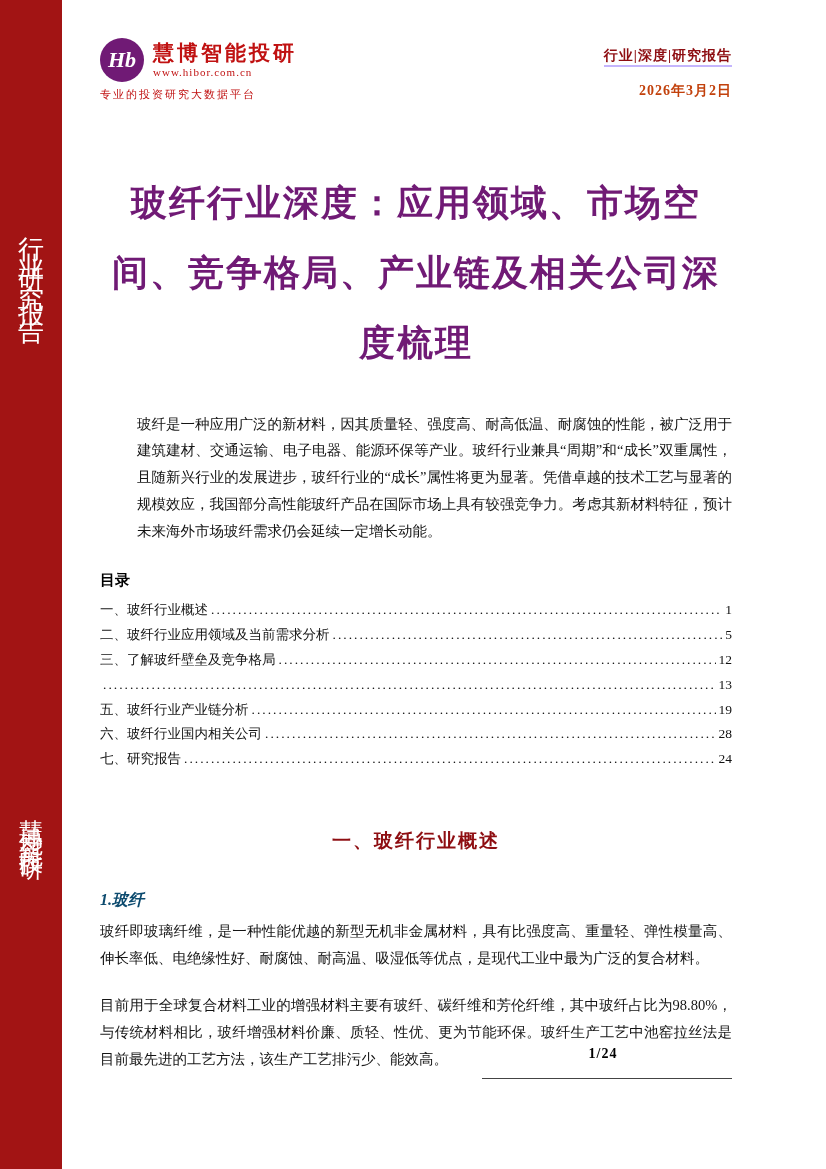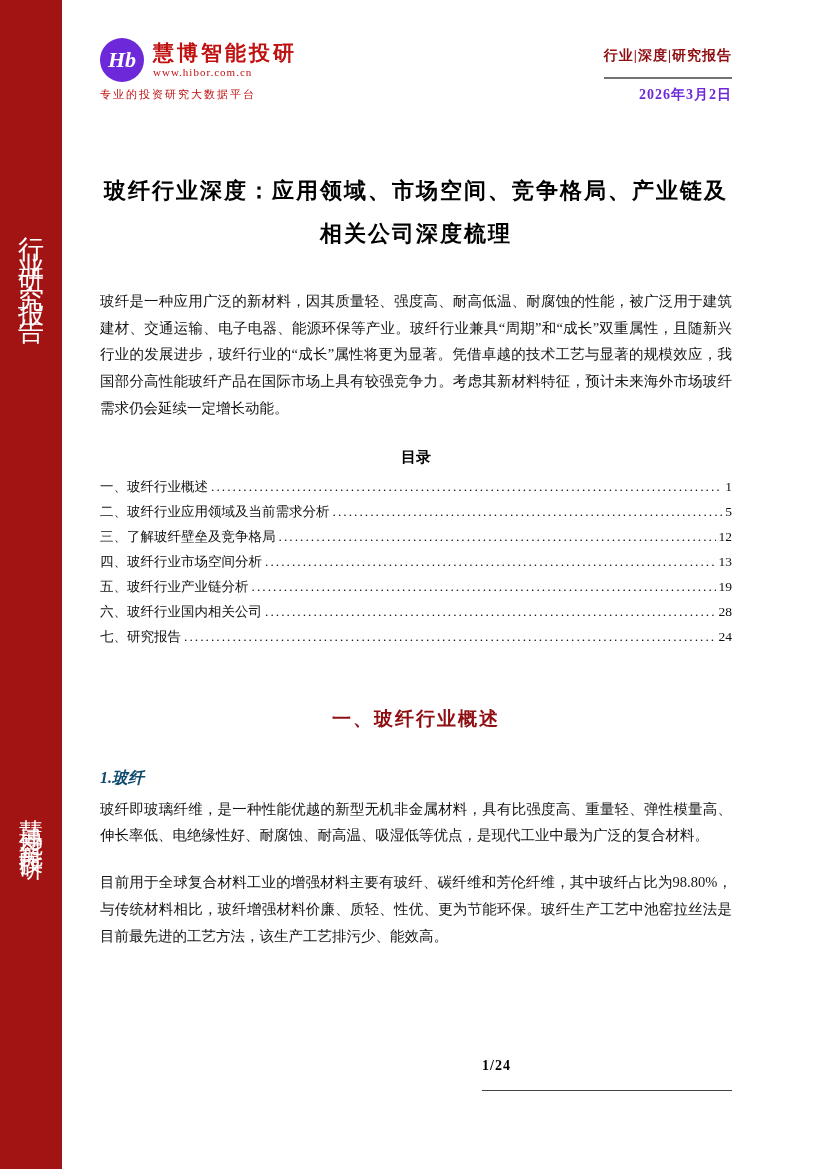--- a/index.html
+++ b/index.html
@@ -21,62 +21,62 @@
   .v-bottom { top:800px; font-size:24px; letter-spacing:8px; }
 
   .content {
     position:absolute; left:62px; top:0; right:0; bottom:0;
     padding:38px 94px 0 38px;
   }
 
   .header { display:flex; justify-content:space-between; align-items:flex-start; }
   .logo-row { display:flex; align-items:center; gap:9px; }
   .logo-circle {
-    width:44px; height:44px; border-radius:50%; background:#6d28d9;
+    width:44px; height:44px; border-radius:50%; background:#701a75;
     color:#fff; display:flex; align-items:center; justify-content:center;
     font-style:italic; font-weight:bold; font-size:22px; flex:0 0 auto;
   }
   .logo-text-col { display:flex; flex-direction:column; }
   .logo-name { color:#c01111; font-weight:bold; font-size:21px; letter-spacing:3px; line-height:1.1; }
   .logo-url { font-size:11px; color:#c01111; letter-spacing:1px; }
   .logo-tagline { margin-top:5px; color:#c01111; font-size:11px; letter-spacing:2px; }
 
   .header-right { text-align:right; padding-top:8px; }
   .doc-type {
     display:inline-block; color:#8e0e12; font-weight:bold; font-size:14px;
-    padding-bottom:12px; border-bottom:2px solid #737373; letter-spacing:1px;
+    padding-bottom:0; border-bottom:2px solid #c4b5fd; letter-spacing:1px;
   }
-  .date { color:#6d28d9; font-weight:bold; font-size:14px; margin-top:7px; letter-spacing:1px; }
+  .date { color:#c2410c; font-weight:bold; font-size:14px; margin-top:15px; letter-spacing:1px; }
 
   .title {
-    margin-top:66px; text-align:center; color:#000000; font-weight:bold;
-    font-size:22px; line-height:1.95; letter-spacing:2px;
+    margin-top:66px; text-align:center; color:#701a75; font-weight:bold;
+    font-size:36px; line-height:1.95; letter-spacing:2px;
   }
 
-  .intro { margin-top:32px; }
+  .intro { margin-top:32px;margin-left:37px; }
   .intro p, .body p {
     font-size:14.5px; line-height:1.85; text-align:justify; color:#141414;
   }
   .intro p + p, .body p + p { margin-top:20px; }
 
-  .toc-heading { text-align:center; font-weight:bold; font-size:15px; margin-top:26px; color:#000; }
+  .toc-heading { text-align:left; font-weight:bold; font-size:15px; margin-top:26px; color:#000; }
   .toc-list { margin-top:8px; list-style:none; font-size:13.5px; color:#111; }
   .toc-item { display:flex; align-items:baseline; line-height:1.85; cursor:pointer; }
   .toc-label { white-space:nowrap; }
   .toc-dots { flex:1 1 auto; overflow:hidden; white-space:nowrap; margin:0 3px; letter-spacing:2px; color:#111; }
   .toc-page { white-space:nowrap; }
 
   .section-heading {
     text-align:center; color:#8e0e12; font-weight:bold; font-size:19px;
     margin-top:56px; letter-spacing:2px;
   }
   .sub-heading { color:#0c4a6e; font-weight:bold; font-size:16px; margin-top:36px;font-style:italic; }
   .body { margin-top:7px; }
 
-  .footer { position:absolute; right:94px; bottom:78px; text-align:left;margin-top:40px; }
+  .footer { position:absolute; right:94px; bottom:90px; text-align:center;margin-top:40px; }
   .page-indicator { font-weight:bold; font-size:14px; color:#000; letter-spacing:1px; padding-right:8px; }
   .footer-rule { width:250px; border-top:1px solid #444; margin-top:16px; margin-left:auto; }
 </style>
 </head>
 <body>
 
 <div class="sidebar">
   <div class="v-text v-top">行业研究报告</div>
   <div class="v-text v-bottom">慧博智能投研</div>
 </div>
@@ -117,21 +117,20 @@
       <span class="toc-label">二、玻纤行业应用领域及当前需求分析</span>
       <span class="toc-dots">......................................................................................................................................................................................</span>
       <span class="toc-page">5</span>
     </li>
     <li class="toc-item">
       <span class="toc-label">三、了解玻纤壁垒及竞争格局</span>
       <span class="toc-dots">......................................................................................................................................................................................</span>
       <span class="toc-page">12</span>
     </li>
     <li class="toc-item">
-      <span class="toc-label">四、玻纤行业市场空间分析</span>
       <span class="toc-dots">......................................................................................................................................................................................</span>
       <span class="toc-page">13</span>
     </li>
     <li class="toc-item">
       <span class="toc-label">五、玻纤行业产业链分析</span>
       <span class="toc-dots">......................................................................................................................................................................................</span>
       <span class="toc-page">19</span>
     </li>
     <li class="toc-item">
       <span class="toc-label">六、玻纤行业国内相关公司</span>

